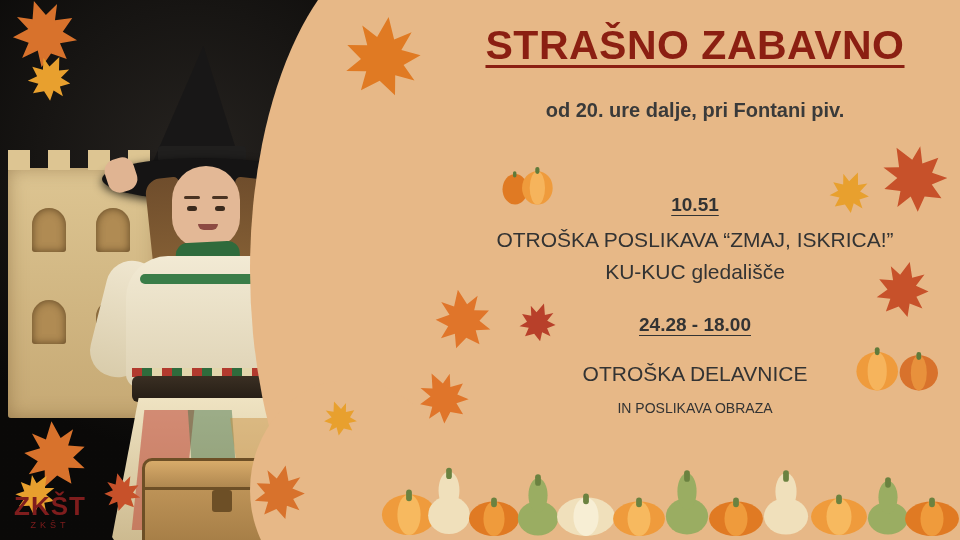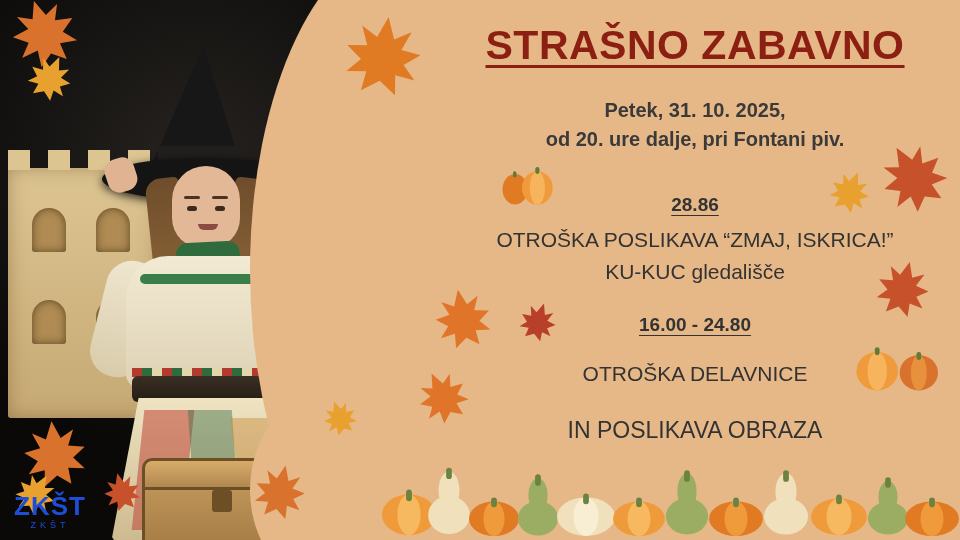--- a/index.html
+++ b/index.html
@@ -180,40 +180,40 @@
     position:absolute;left:0;top:260px;width:530px;font-size:21px;color:#333;
   }
   .block2-time{
     position:absolute;left:0;top:314px;width:530px;font-size:19px;font-weight:bold;
     text-decoration:underline;text-underline-offset:4px;color:#333;
   }
   .block2-l1{
     position:absolute;left:0;top:362px;width:530px;font-size:21px;color:#333;
   }
   .block2-l2{
-    position:absolute;left:0;top:417px;width:530px;font-size:23px;color:#333;
+    position:absolute;left:0;top:400px;width:530px;font-size:14px;color:#333;
   }
   .free{
     position:absolute;right:22px;top:430px;font-size:18px;font-weight:bold;
     font-style:italic;color:#2e2e2e;
   }
 
   
   .leaf{position:absolute;}
   .leaf svg{display:block;}
 
   
   .pumpkin-row{
     position:absolute;left:380px;bottom:0;width:580px;height:90px;
   }
   .pk{position:absolute;bottom:0;}
 
   
   .logos{position:absolute;left:14px;bottom:10px;display:flex;align-items:flex-end;gap:22px;}
-  .logo-zkst{color:#1d4ed8;font-weight:bold;font-size:26px;letter-spacing:1px;line-height:1;}
+  .logo-zkst{color:#7f1d1d;font-weight:bold;font-size:26px;letter-spacing:1px;line-height:1;}
   .logo-zkst .sub{font-size:9px;letter-spacing:4px;font-weight:normal;display:block;margin-top:2px;text-align:center;}
   .logo-mcz{position:relative;width:74px;height:40px;}
   .logo-mcz .roof{
     position:absolute;left:8px;top:0;width:0;height:0;
     border-left:28px solid transparent;border-right:28px solid transparent;
     border-bottom:16px solid #e2523a;
   }
   .logo-mcz .body{
     position:absolute;left:8px;top:15px;width:56px;height:25px;background:#e2523a;border-radius:0 0 3px 3px;
   }
@@ -368,29 +368,28 @@
       <ellipse cx="86" cy="46" rx="10" ry="22" fill="#e8913c"></ellipse>
       <rect x="31" y="14" width="6" height="10" rx="3" fill="#5f7a3a"></rect>
       <rect x="83" y="20" width="6" height="10" rx="3" fill="#5f7a3a"></rect>
     </svg>
   </div>
 
   <div class="content">
     <div class="title">STRAŠNO ZABAVNO</div>
 
     <div class="subtitle">
-      <div>Petek, 31. 10. 2025,</div>
       <div>od 20. ure dalje, pri Fontani piv.</div>
     </div>
 
-    <div class="block1-time">28.86</div>
+    <div class="block1-time">10.51</div>
     <div class="block1-l1">OTROŠKA POSLIKAVA “ZMAJ, ISKRICA!”</div>
     <div class="block1-l2">KU-KUC gledališče</div>
 
-    <div class="block2-time">16.00 - 24.80</div>
+    <div class="block2-time">24.28 - 18.00</div>
     <div class="block2-l1">OTROŠKA DELAVNICE</div>
     <div class="block2-l2">IN POSLIKAVA OBRAZA</div>
 
   </div>
 
   <div class="pumpkin-row">
     <div class="pk" style="left:0px;">
       <svg width="58" height="62" viewBox="0 0 60 64">
           <ellipse cx="30" cy="42" rx="28" ry="21" fill="#ef9b3c"></ellipse>
           <ellipse cx="30" cy="42" rx="12" ry="21" fill="#f7b95f"></ellipse>

